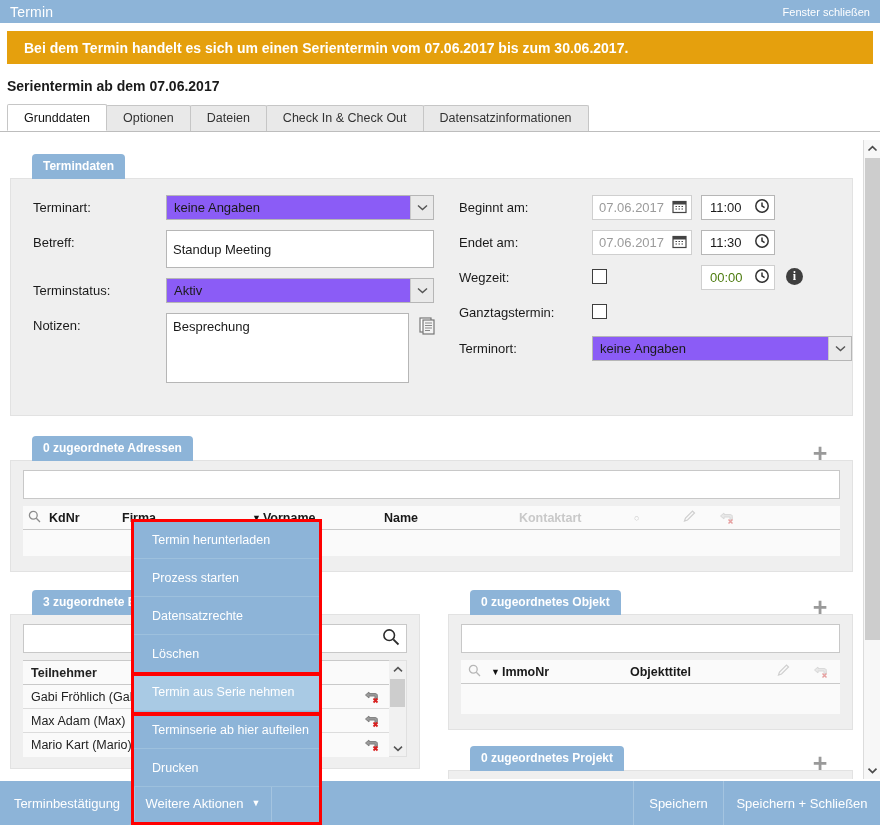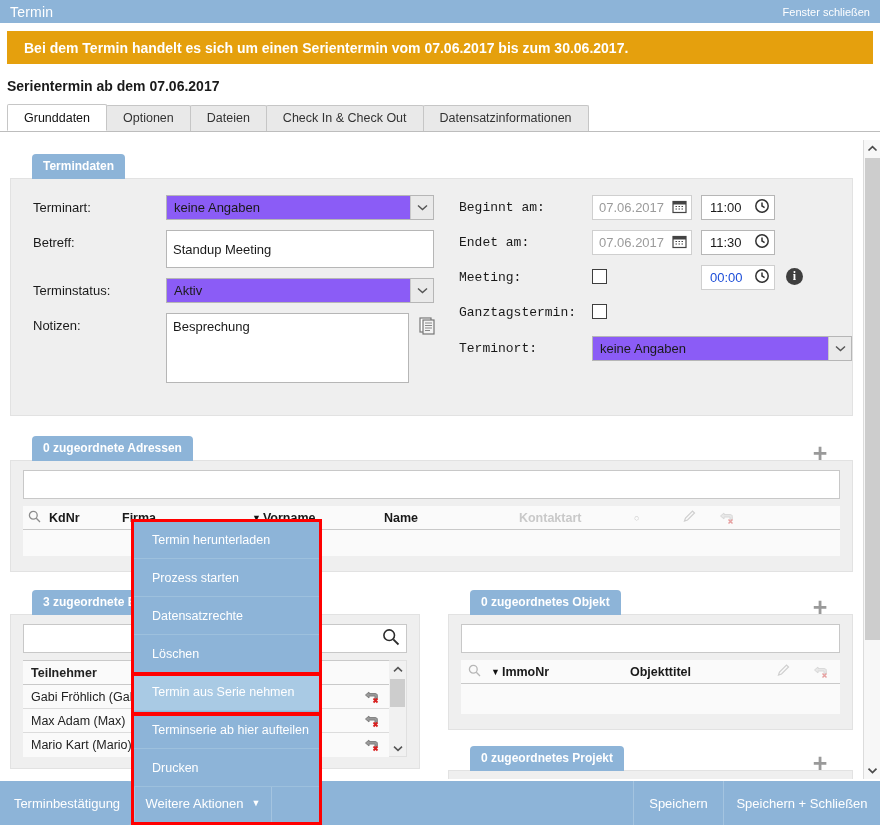--- a/index.html
+++ b/index.html
@@ -117,21 +117,21 @@
     font-weight:bold;
   }
 
   
   .formgrid{ display:flex; padding:16px 0 22px 0; }
   .col-l{ width:440px; padding-left:22px; }
   .col-r{ flex:1; padding-left:10px; }
 
   .frow{ display:flex; align-items:flex-start; margin-bottom:10px; }
   .flabel{ width:133px; padding-top:5px; font-size:13px; color:#1a1a1a; }
-  .flabel.r{ width:133px;font-family:Liberation Mono, monospace; }
+  .flabel.r{ width:133px; }
 
   input[type=text], .fakein{
     font-family:"Liberation Sans", sans-serif;
     font-size:13px; color:#1a1a1a;
     height:38px; line-height:23px;
     border:1px solid #b6b6b6;
     background:#ffffff;
     padding:0 6px;
     outline:none;
   }
@@ -164,21 +164,21 @@
     width:100px; height:25px; border:1px solid #cfcfcf; background:#fff;
     display:flex; align-items:center; justify-content:space-between;
     padding:0 4px 0 6px; color:#9b9b9b; font-size:13px; cursor:pointer;
   }
   .timebox{
     width:74px; height:25px; border:1px solid #b6b6b6; background:#fff;
     display:flex; align-items:center; justify-content:space-between;
     padding:0 4px 0 8px; color:#1a1a1a; font-size:13px; cursor:pointer;
     margin-left:9px;
   }
-  .timebox.dim{ color:#1d4ed8; border-color:#cfcfcf; }
+  .timebox.dim{ color:#4d7c0f; border-color:#cfcfcf; }
   .cbx{
     width:15px; height:15px; border:1px solid #3e3e3e; background:#fff;
     margin-top:4px; cursor:pointer;
   }
   .cbx-slot{ width:109px; }
   .infoico{
     width:17px;height:17px;border-radius:50%;
     background:#3f3f3f;color:#fff;font-size:12px;font-weight:bold;
     display:flex;align-items:center;justify-content:center;
     margin-left:11px; margin-top:3px; font-family:"Liberation Serif",serif;
@@ -399,21 +399,21 @@
                 <span>
                   <svg width="16" height="16" viewBox="0 0 16 16">
                     <circle cx="8" cy="8" r="6.2" fill="none" stroke="#333" stroke-width="1.5"></circle>
                     <path d="M8 4.4V8l2.6 1.6" fill="none" stroke="#333" stroke-width="1.5"></path>
                   </svg>
                 </span>
               </div>
             </div>
 
             <div class="frow">
-              <div class="flabel r">Meeting:</div>
+              <div class="flabel r">Wegzeit:</div>
               <div class="cbx-slot">
                 <div class="cbx"></div>
               </div>
               <div class="timebox dim" style="margin-left:0;">
                 <span>00:00</span>
                 <span>
                   <svg width="16" height="16" viewBox="0 0 16 16">
                     <circle cx="8" cy="8" r="6.2" fill="none" stroke="#333" stroke-width="1.5"></circle>
                     <path d="M8 4.4V8l2.6 1.6" fill="none" stroke="#333" stroke-width="1.5"></path>
                   </svg>

